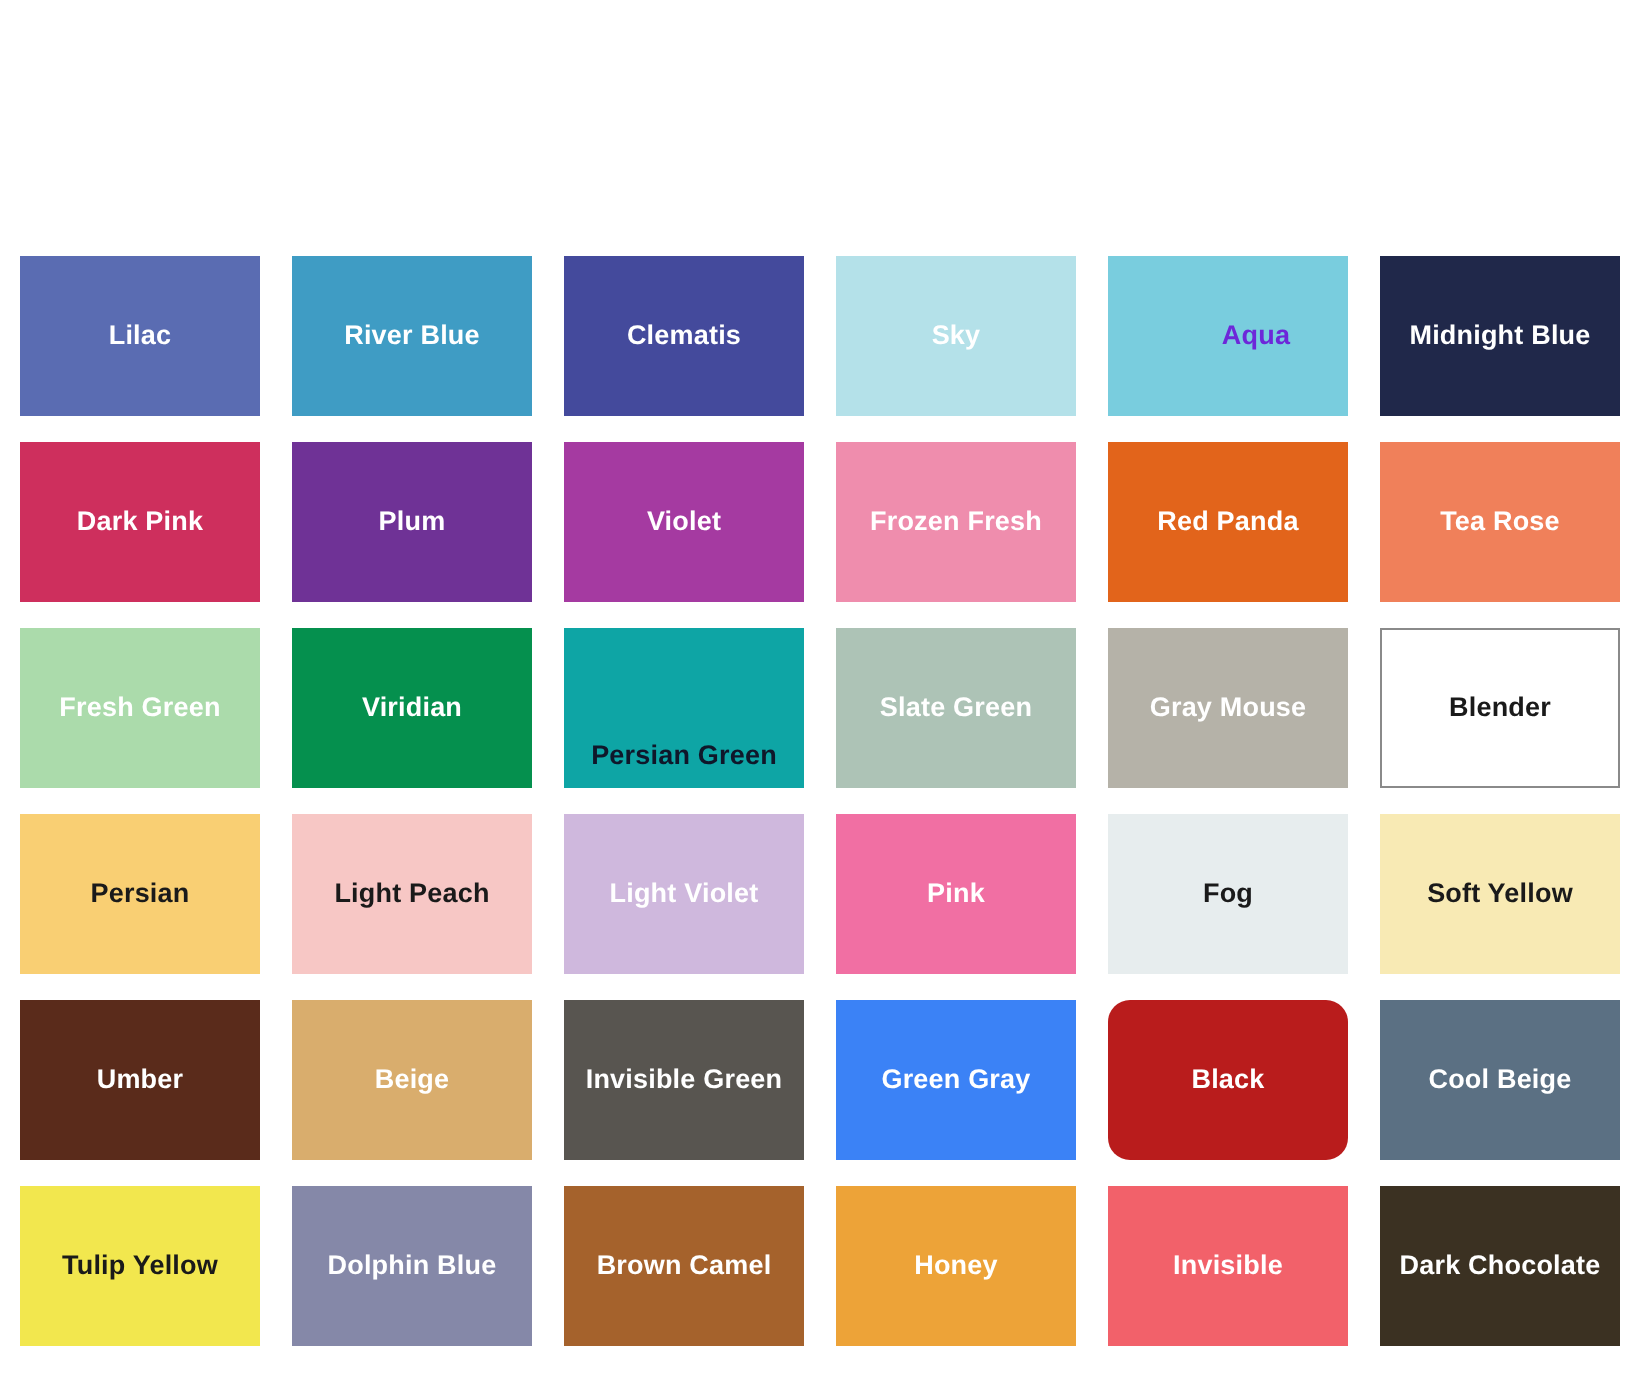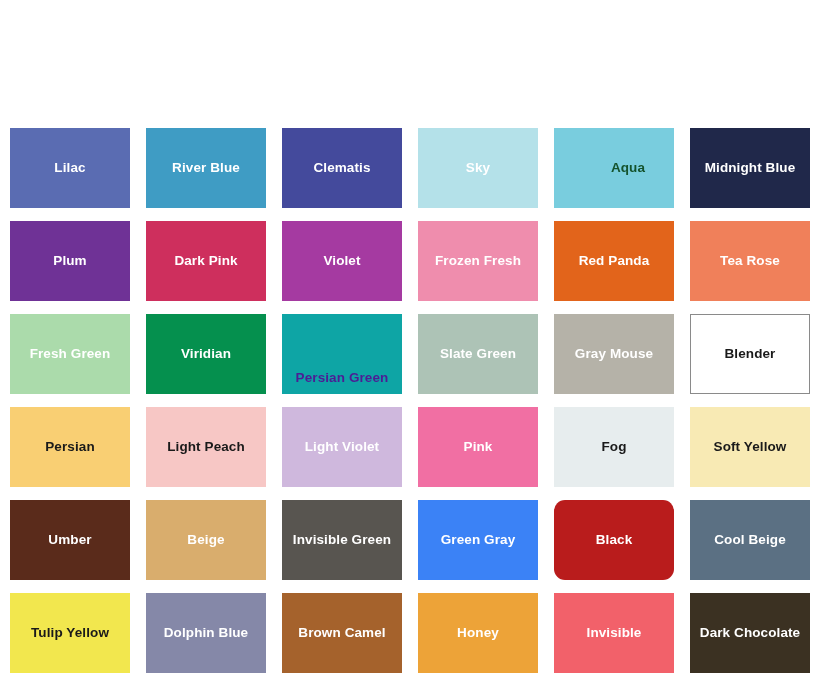--- a/index.html
+++ b/index.html
@@ -60,51 +60,51 @@
       <div class="swatch" style="background: rgb(63, 156, 196);">
         <span class="swatch-label" style="color: rgb(255, 255, 255);">River Blue</span>
       </div>
       <div class="swatch" style="background: rgb(68, 74, 156);">
         <span class="swatch-label" style="color: rgb(255, 255, 255);">Clematis</span>
       </div>
       <div class="swatch" style="background: rgb(180, 225, 233);">
         <span class="swatch-label" style="color: rgb(255, 255, 255);">Sky</span>
       </div>
       <div class="swatch" style="background: rgb(121, 205, 222);">
-        <span class="swatch-label" style="color: #14532d; margin-left: 28px;">Aqua</span>
+        <span class="swatch-label" style="color: #6d28d9; margin-left: 28px;">Aqua</span>
       </div>
       <div class="swatch" style="background: rgb(32, 40, 74); justify-content: center;">
         <span class="swatch-label" style="color: rgb(255, 255, 255);">Midnight Blue</span>
       </div>
+      <div class="swatch" style="background: rgb(206, 47, 93);">
+        <span class="swatch-label" style="color: rgb(255, 255, 255);">Dark Pink</span>
+      </div>
       <div class="swatch" style="background: rgb(111, 50, 150);">
         <span class="swatch-label" style="color: rgb(255, 255, 255);">Plum</span>
-      </div>
-      <div class="swatch" style="background: rgb(206, 47, 93);">
-        <span class="swatch-label" style="color: rgb(255, 255, 255);">Dark Pink</span>
       </div>
       <div class="swatch" style="background: rgb(165, 58, 161);">
         <span class="swatch-label" style="color: rgb(255, 255, 255);">Violet</span>
       </div>
       <div class="swatch" style="background: rgb(239, 141, 173);">
         <span class="swatch-label" style="color: rgb(255, 255, 255);">Frozen Fresh</span>
       </div>
       <div class="swatch" style="background: rgb(226, 100, 27);">
         <span class="swatch-label" style="color: rgb(255, 255, 255);">Red Panda</span>
       </div>
       <div class="swatch" style="background: rgb(240, 128, 90);">
         <span class="swatch-label" style="color: rgb(255, 255, 255);">Tea Rose</span>
       </div>
       <div class="swatch" style="background: rgb(171, 219, 171);">
         <span class="swatch-label" style="color: rgb(255, 255, 255);">Fresh Green</span>
       </div>
       <div class="swatch" style="background: rgb(5, 144, 78);">
         <span class="swatch-label" style="color: rgb(255, 255, 255);">Viridian</span>
       </div>
       <div class="swatch" style="background: rgb(14, 165, 165);">
-        <span class="swatch-label" style="color: #4c1d95; margin-top: 48px;">Persian Green</span>
+        <span class="swatch-label" style="color: #0f172a; margin-top: 48px;">Persian Green</span>
       </div>
       <div class="swatch" style="background: rgb(173, 195, 182);">
         <span class="swatch-label" style="color: rgb(255, 255, 255);">Slate Green</span>
       </div>
       <div class="swatch" style="background: rgb(181, 178, 168);">
         <span class="swatch-label" style="color: rgb(255, 255, 255);">Gray Mouse</span>
       </div>
       <div class="swatch" style="background: rgb(255, 255, 255); border: 1px solid rgb(138, 138, 138);">
         <span class="swatch-label" style="color: rgb(26, 26, 26);">Blender</span>
       </div>

